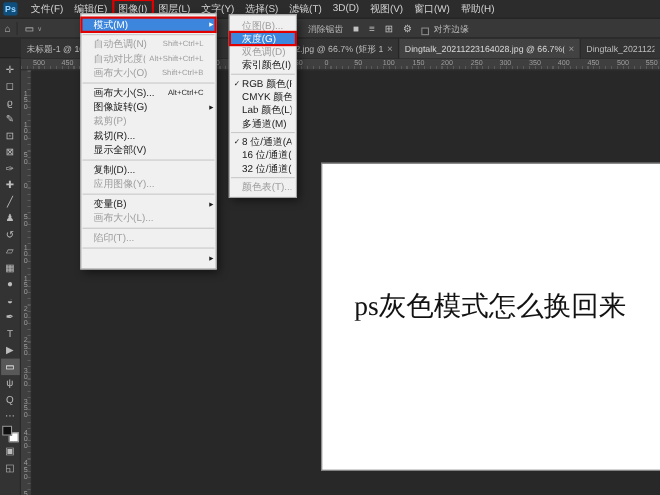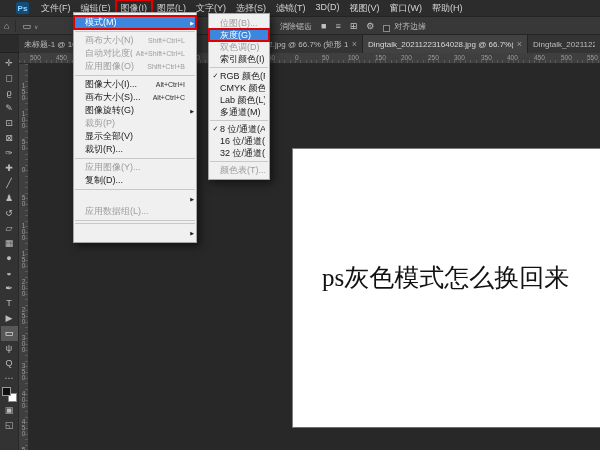--- a/index.html
+++ b/index.html
@@ -3,21 +3,21 @@
 <meta charset="utf-8">
 <style>
   *{margin:0;padding:0;box-sizing:border-box}
   html,body{width:600px;height:450px;overflow:hidden;background:#272727;
     font-family:"Liberation Sans","DejaVu Sans",sans-serif}
   .app{position:relative;width:600px;height:450px;background:#272727}
 
   
   .menubar{position:absolute;left:0;top:0;width:600px;height:17px;background:#2c2c2c;
     display:flex;align-items:center;z-index:6;border-bottom:1px solid #242424}
-  .ps-logo{width:13px;height:12px;margin:0 7px 0 16px;background:#0e4f7d;color:#9bd4ff;
+  .ps-logo{width:13px;height:12px;margin:0 7px 0 3px;background:#0e4f7d;color:#9bd4ff;
     font-size:8px;font-weight:bold;display:flex;align-items:center;justify-content:center;
     border-radius:2px;flex:none}
   .mb-item{color:#d4d4d4;font-size:9px;padding:2px 5px;white-space:nowrap}
   .mb-item.annotated{outline:2px solid #e00000;outline-offset:-1px}
 
   
   .optionsbar{position:absolute;left:0;top:17px;width:600px;height:18px;background:#383838;
     z-index:5;border-bottom:1px solid #242424;color:#c7c7c7}
   .ob-left{position:absolute;left:4px;top:0;height:18px;display:flex;align-items:center;gap:6px}
   .ob-right{position:absolute;left:280px;top:0;height:18px;display:flex;align-items:center;gap:9px}
@@ -234,80 +234,80 @@
 
   <div class="menu-panel" id="image-menu">
       <div class="menu-row hl ann">
         <span class="chk"></span>
         <span class="lab">模式(M)</span>
         <span class="arr">▶</span>
       </div>
       <div class="menu-sep"></div>
       <div class="menu-row dis">
         <span class="chk"></span>
-        <span class="lab">画布大小(N)</span>
+        <span class="lab">自动色调(N)</span>
         <span class="sc">Shift+Ctrl+L</span>
       </div>
       <div class="menu-row dis">
         <span class="chk"></span>
         <span class="lab">自动对比度(U)</span>
         <span class="sc">Alt+Shift+Ctrl+L</span>
       </div>
       <div class="menu-row dis">
         <span class="chk"></span>
-        <span class="lab">应用图像(O)</span>
+        <span class="lab">画布大小(O)</span>
         <span class="sc">Shift+Ctrl+B</span>
       </div>
       <div class="menu-sep"></div>
-      <div class="menu-row">
-        <span class="chk"></span>
-        <span class="lab">图像大小(I)...</span>
-        <span class="sc">Alt+Ctrl+I</span>
-      </div>
       <div class="menu-row">
         <span class="chk"></span>
         <span class="lab">画布大小(S)...</span>
         <span class="sc">Alt+Ctrl+C</span>
       </div>
       <div class="menu-row">
         <span class="chk"></span>
         <span class="lab">图像旋转(G)</span>
         <span class="arr">▶</span>
       </div>
       <div class="menu-row dis">
         <span class="chk"></span>
         <span class="lab">裁剪(P)</span>
       </div>
       <div class="menu-row">
         <span class="chk"></span>
+        <span class="lab">裁切(R)...</span>
+      </div>
+      <div class="menu-row">
+        <span class="chk"></span>
         <span class="lab">显示全部(V)</span>
       </div>
-      <div class="menu-row">
-        <span class="chk"></span>
-        <span class="lab">裁切(R)...</span>
-      </div>
-      <div class="menu-sep"></div>
+      <div class="menu-sep"></div>
+      <div class="menu-row">
+        <span class="chk"></span>
+        <span class="lab">复制(D)...</span>
+      </div>
       <div class="menu-row dis">
         <span class="chk"></span>
         <span class="lab">应用图像(Y)...</span>
       </div>
-      <div class="menu-row">
-        <span class="chk"></span>
-        <span class="lab">复制(D)...</span>
-      </div>
-      <div class="menu-sep"></div>
-      <div class="menu-row">
-        <span class="chk"></span>
+      <div class="menu-sep"></div>
+      <div class="menu-row">
+        <span class="chk"></span>
+        <span class="lab">变量(B)</span>
         <span class="arr">▶</span>
       </div>
       <div class="menu-row dis">
         <span class="chk"></span>
-        <span class="lab">应用数据组(L)...</span>
-      </div>
-      <div class="menu-sep"></div>
+        <span class="lab">画布大小(L)...</span>
+      </div>
+      <div class="menu-sep"></div>
+      <div class="menu-row dis">
+        <span class="chk"></span>
+        <span class="lab">陷印(T)...</span>
+      </div>
       <div class="menu-sep"></div>
       <div class="menu-row">
         <span class="chk"></span>
         <span class="arr">▶</span>
       </div>
     </div>
 
   <div class="menu-panel" id="mode-menu">
       <div class="menu-row dis">
         <span class="chk"></span>

